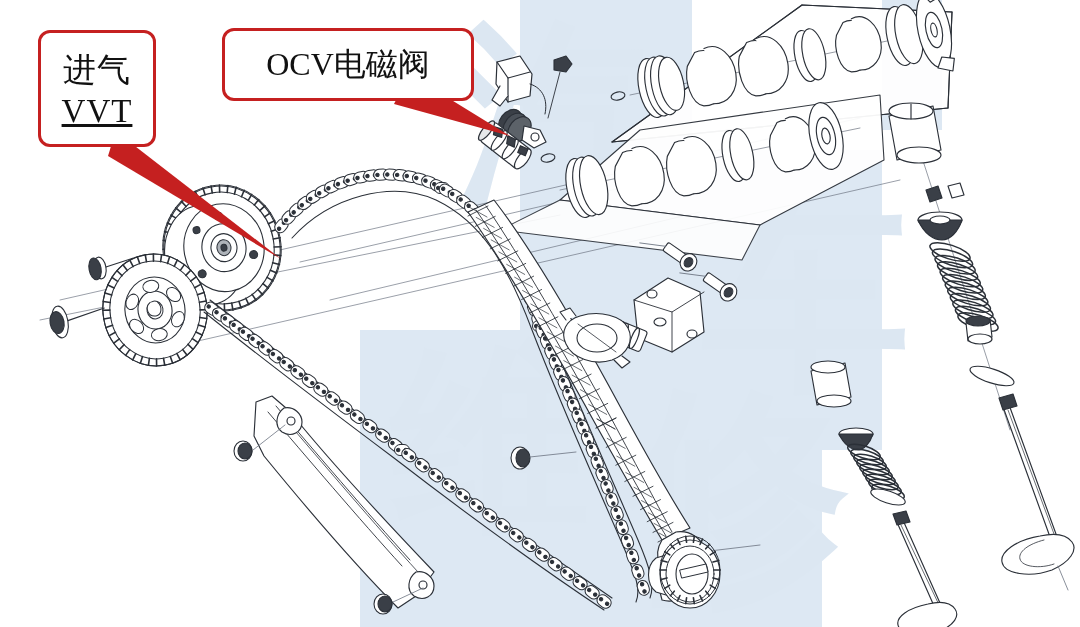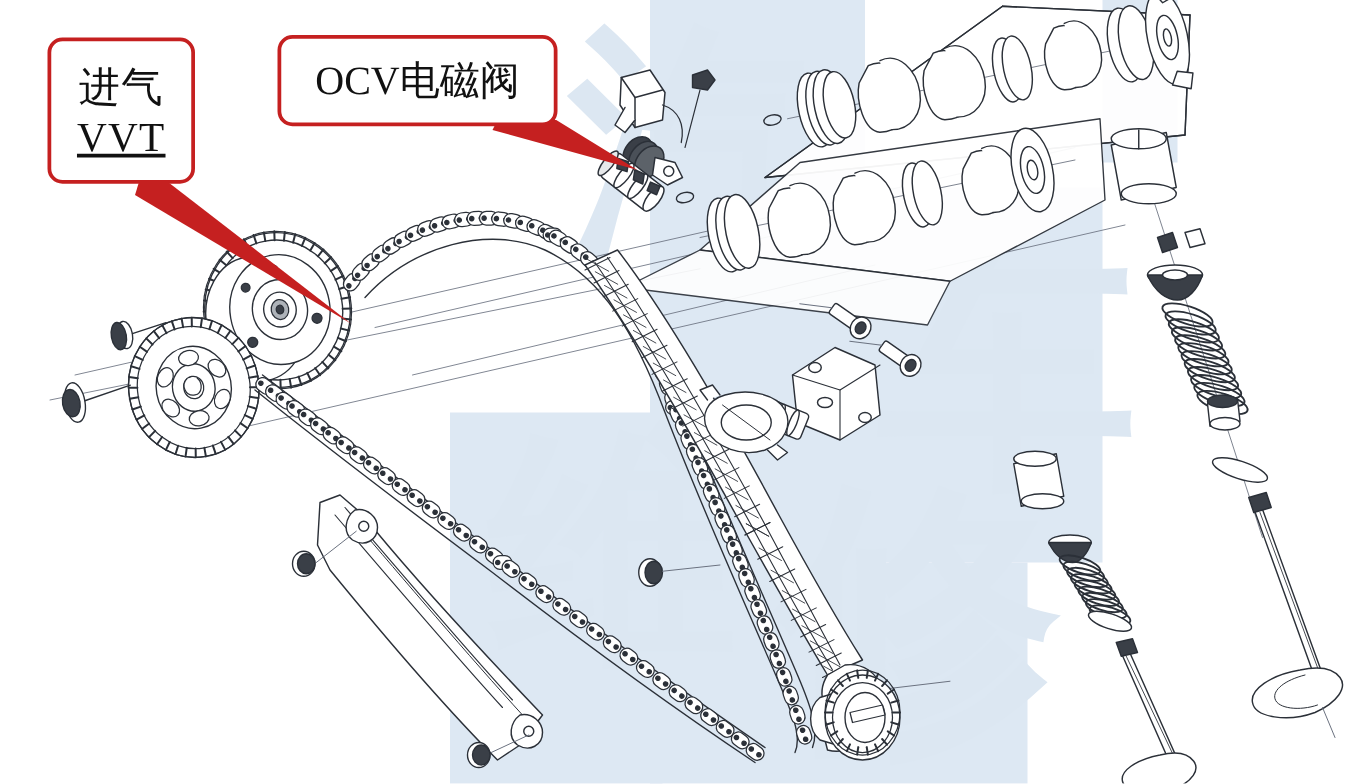--- a/index.html
+++ b/index.html
@@ -13,21 +13,21 @@
   
   #art{position:absolute;left:0;top:0;width:1080px;height:627px;}
 
   
   .callout{position:absolute;border:3px solid #c52020;border-radius:12px;background:#ffffff;
            display:flex;align-items:center;justify-content:center;box-sizing:border-box;}
   .callout span{color:#111;white-space:nowrap;}
   #callout-vvt{left:38px;top:30px;width:118px;height:117px;}
   #callout-vvt .l1{font-size:33px;letter-spacing:1px;display:block;text-align:center;}
   #callout-vvt .l2{font-size:33px;letter-spacing:1px;display:block;text-align:center;text-decoration:underline;}
-  #callout-ocv{left:222px;top:28px;width:224px;height:73px;}
+  #callout-ocv{left:222px;top:28px;width:252px;height:73px;}
   #callout-ocv span{font-size:32px;}
 </style>
 </head>
 <body>
 
 <div id="stage">
 
   <div>
     <div class="wm-band" style="left:520px;top:0px;width:172px;height:627px;"></div>
     <div class="wm-band" style="left:692px;top:150px;width:190px;height:300px;"></div>

